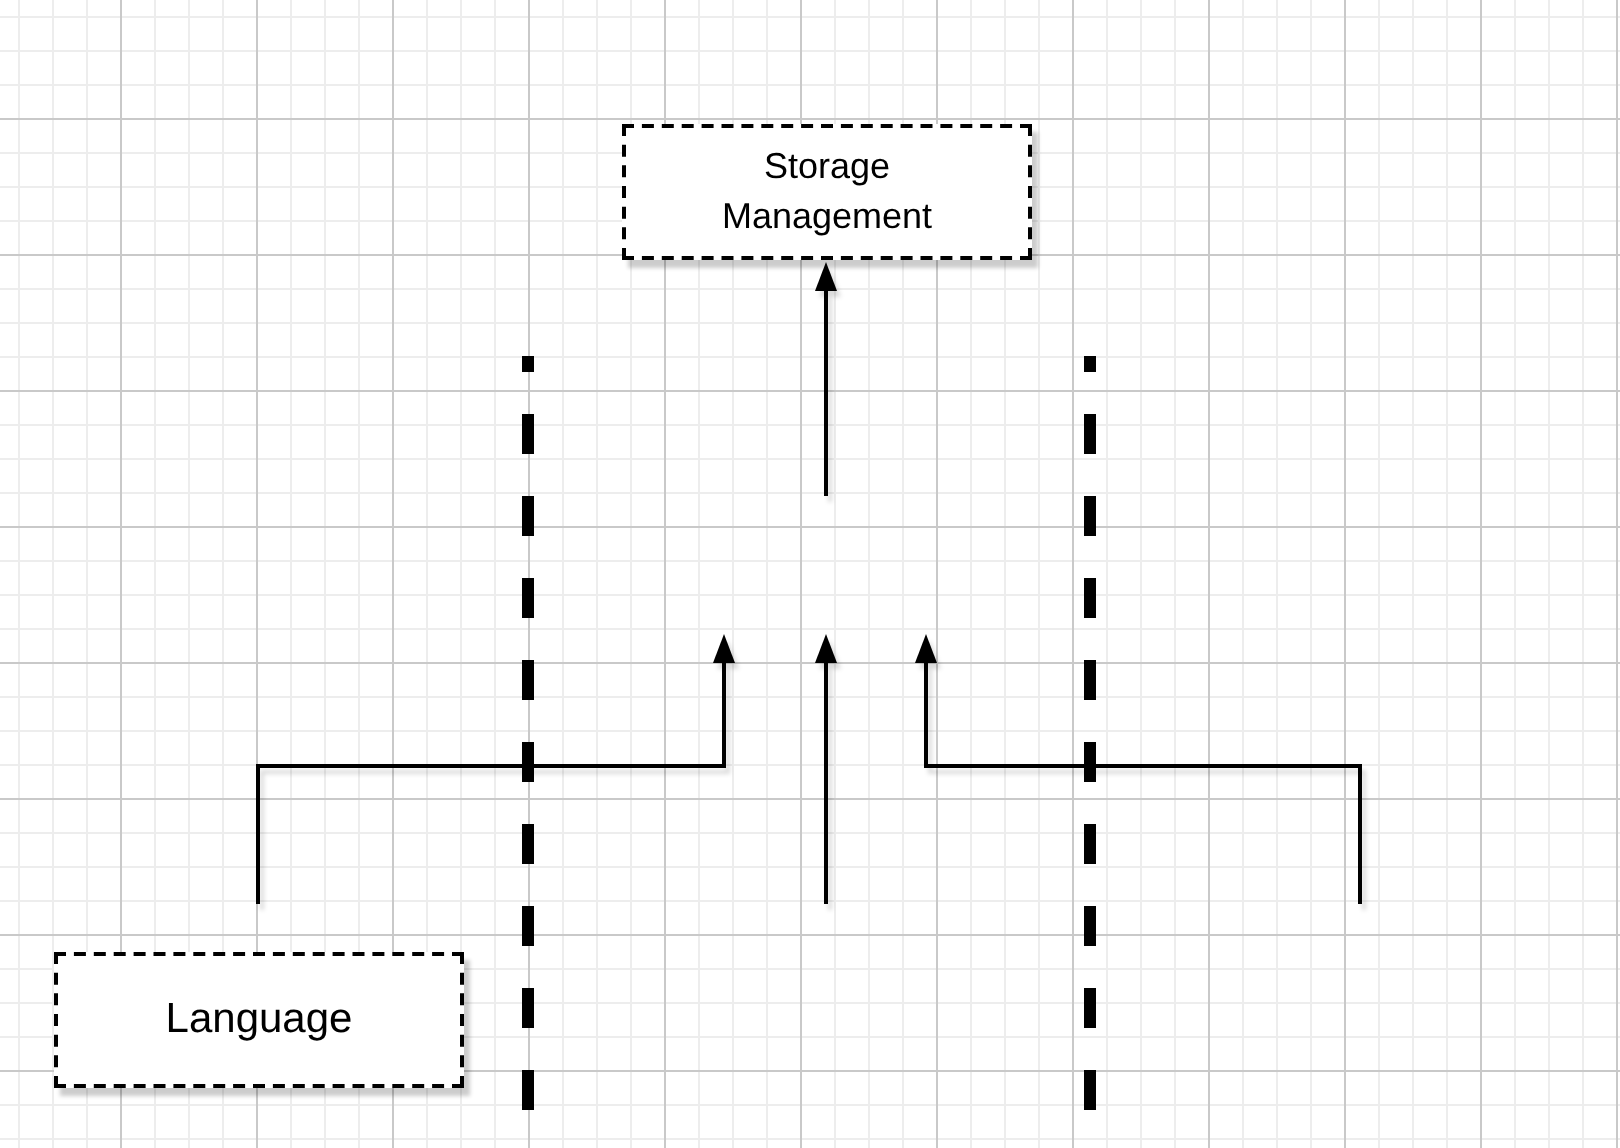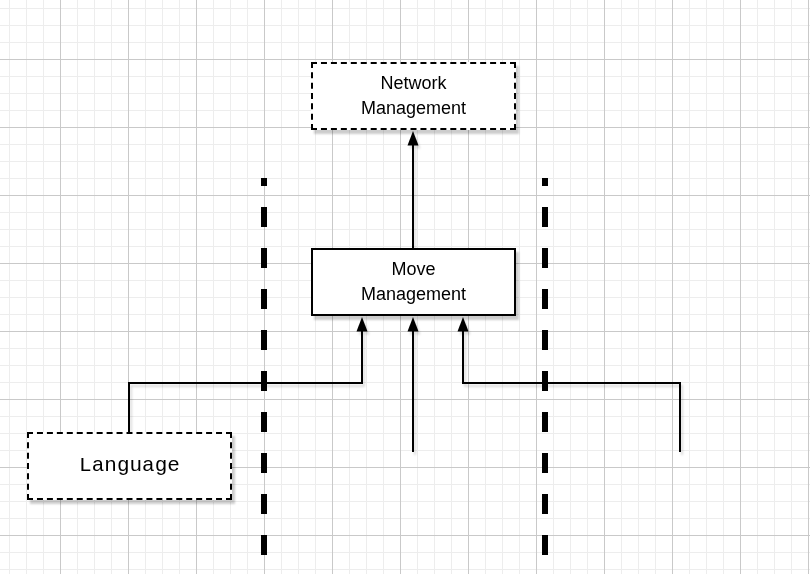--- a/index.html
+++ b/index.html
@@ -51,21 +51,21 @@
     justify-content: center;
     text-align: center;
   }
   .node.dashed { border-style: dashed; }
   .node .label { display: block; }
   .font-small { font-size: 18px; line-height: 25px; }
   .font-small .label { max-width: 140px; }
   .font-large { font-size: 21px; line-height: 26px; }
   #node-player   { left: 311px; top:  62px; }
   #node-move     { left: 311px; top: 248px; }
-  #node-language { left:  27px; top: 432px; font-family: Liberation Mono, monospace; }
+  #node-language { left:  27px; top: 476px; }
   #node-storage  { left: 313px; top: 452px; }
   #node-network  { left: 577px; top: 452px; }
 </style>
 </head>
 <body>
 
 <div id="canvas">
 
   <svg id="edges-layer" viewBox="0 0 810 574" xmlns="http://www.w3.org/2000/svg">
     <g class="edge-group">
@@ -89,26 +89,23 @@
         <path class="edge" d="M680 452 L680 383 L463 383 L463 331"></path>
         <path class="arrowhead" d="M463 317 L468.5 331.5 L457.5 331.5 Z"></path>
       </g>
     </g>
 
     <line class="divider" x1="264" y1="178" x2="264" y2="556"></line>
     <line class="divider" x1="545" y1="178" x2="545" y2="556"></line>
   </svg>
 
   <div id="node-player" class="node dashed font-small">
-    <span class="label">Network Management</span>
+    <span class="label">Storage Management</span>
   </div>
 
-  <div id="node-move" class="node font-small">
-    <span class="label">Move Management</span>
-  </div>
 
   <div id="node-language" class="node dashed font-large">
     <span class="label">Language</span>
   </div>
 
 
 
 </div>
 
 </body></html>

